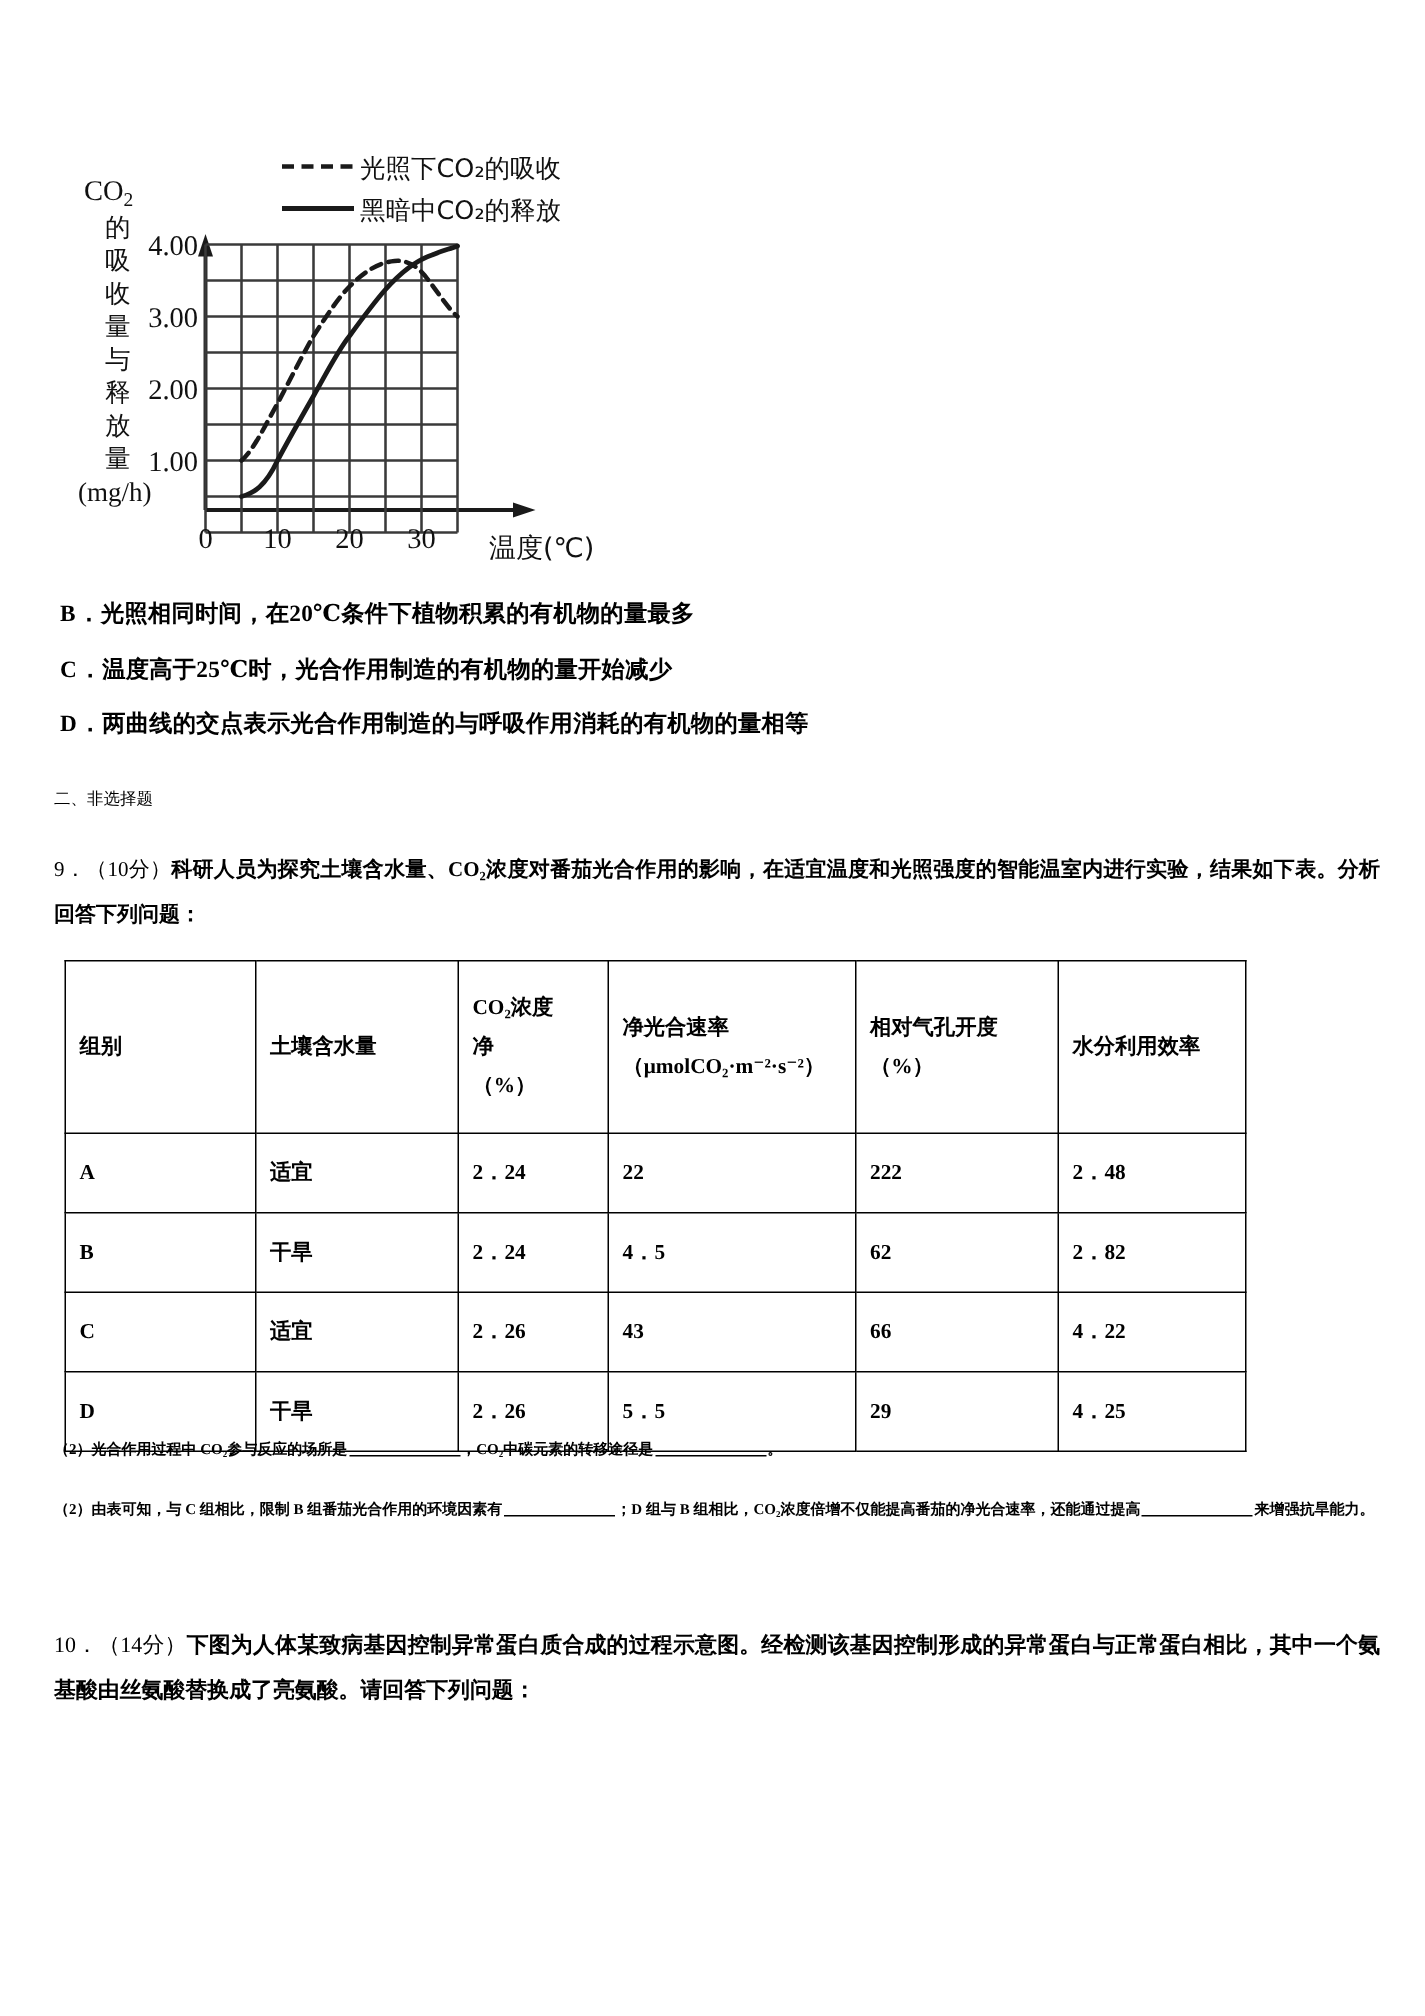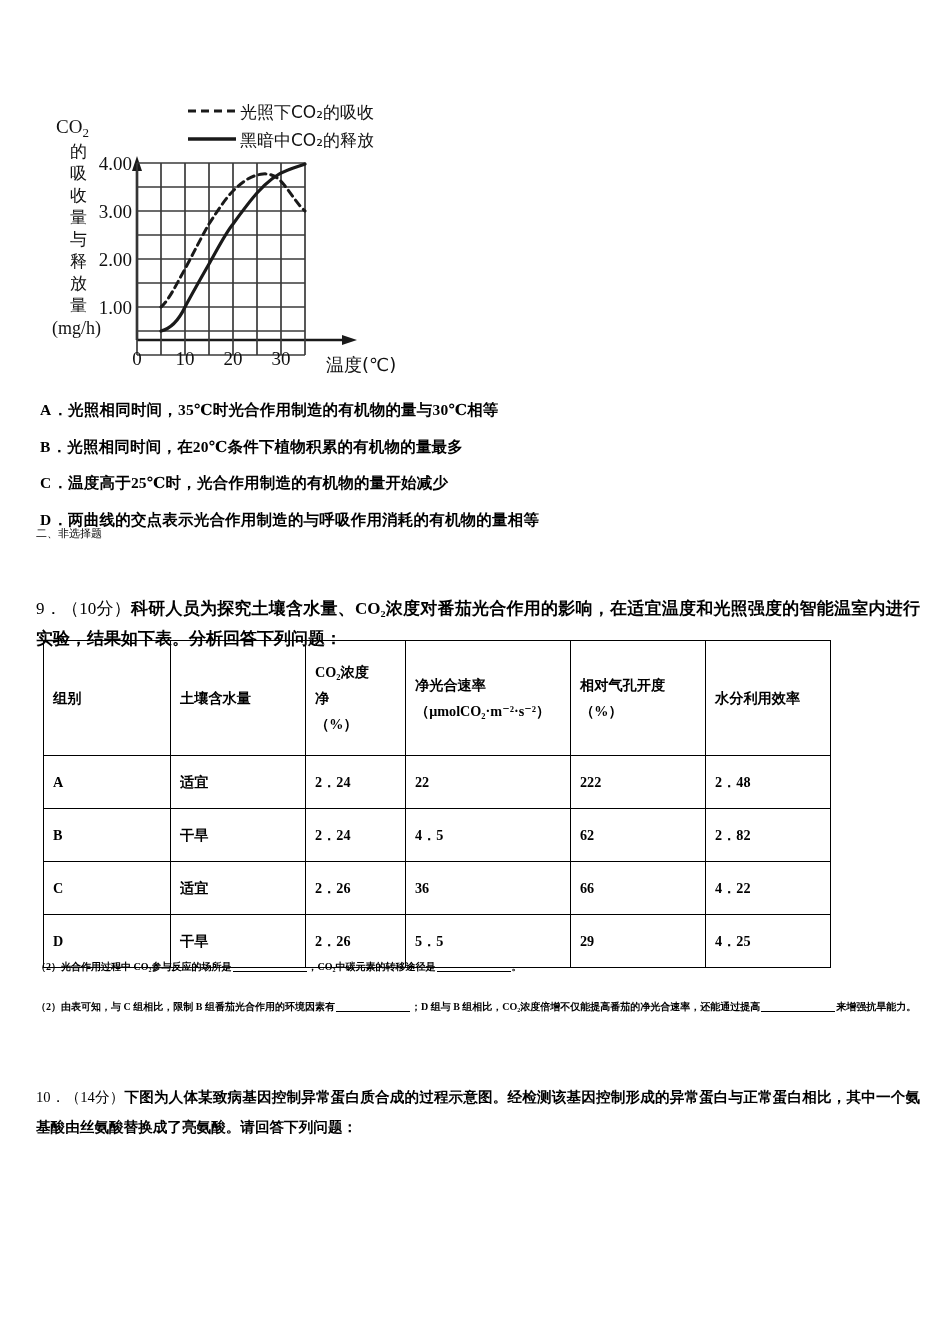--- a/index.html
+++ b/index.html
@@ -59,25 +59,24 @@
     line-height: 1;
     white-space: nowrap;
   }
 
   
   .q9-stem {
     position: absolute;
     left: 36px;
     top: 566px;
     width: 884px;
-    font-size: 17px;
+    font-size: 14px;
     line-height: 30px;
     font-weight: bold;
     text-align: justify;
-    margin-top: 28px;
   }
   .q9-stem .qnum { font-weight: normal; }
 
   
   .data-table {
     position: absolute;
     left: 43px;
     top: 640px;
     width: 787px;
     border-collapse: collapse;
@@ -221,23 +220,20 @@
                C232,95 239,100 245,108 C252,117 259,128 265,133" fill="none" stroke="#1a1a1a" stroke-width="3" stroke-dasharray="7,5" stroke-linecap="round"></path>
 
       <path d="M121,253 C129,251 137,246 145,229 C153,214 161,200 169,186
                C177,172 185,156 193,146 C201,135 209,124 217,115
                C226,105 236,96 248,92 C255,89 260,88 265,86" fill="none" stroke="#1a1a1a" stroke-width="3.2" stroke-linecap="round"></path>
     </svg>
   </div>
 
   <div class="options">
     <div class="option-line">
-      <span class="opt-letter">A</span>．<span>光照相同时间，35℃时光合作用制造的有机物的量与30℃相等</span>
-    </div>
-    <div class="option-line">
       <span class="opt-letter">B</span>．<span>光照相同时间，在20℃条件下植物积累的有机物的量最多</span>
     </div>
     <div class="option-line">
       <span class="opt-letter">C</span>．<span>温度高于25℃时，光合作用制造的有机物的量开始减少</span>
     </div>
     <div class="option-line">
       <span class="opt-letter">D</span>．<span>两曲线的交点表示光合作用制造的与呼吸作用消耗的有机物的量相等</span>
     </div>
   </div>
 
@@ -296,21 +292,21 @@
         <td>干旱</td>
         <td>2．24</td>
         <td>4．5</td>
         <td>62</td>
         <td>2．82</td>
       </tr>
       <tr>
         <td>C</td>
         <td>适宜</td>
         <td>2．26</td>
-        <td>36</td>
+        <td>43</td>
         <td>66</td>
         <td>4．22</td>
       </tr>
       <tr>
         <td>D</td>
         <td>干旱</td>
         <td>2．26</td>
         <td>5．5</td>
         <td>29</td>
         <td>4．25</td>

